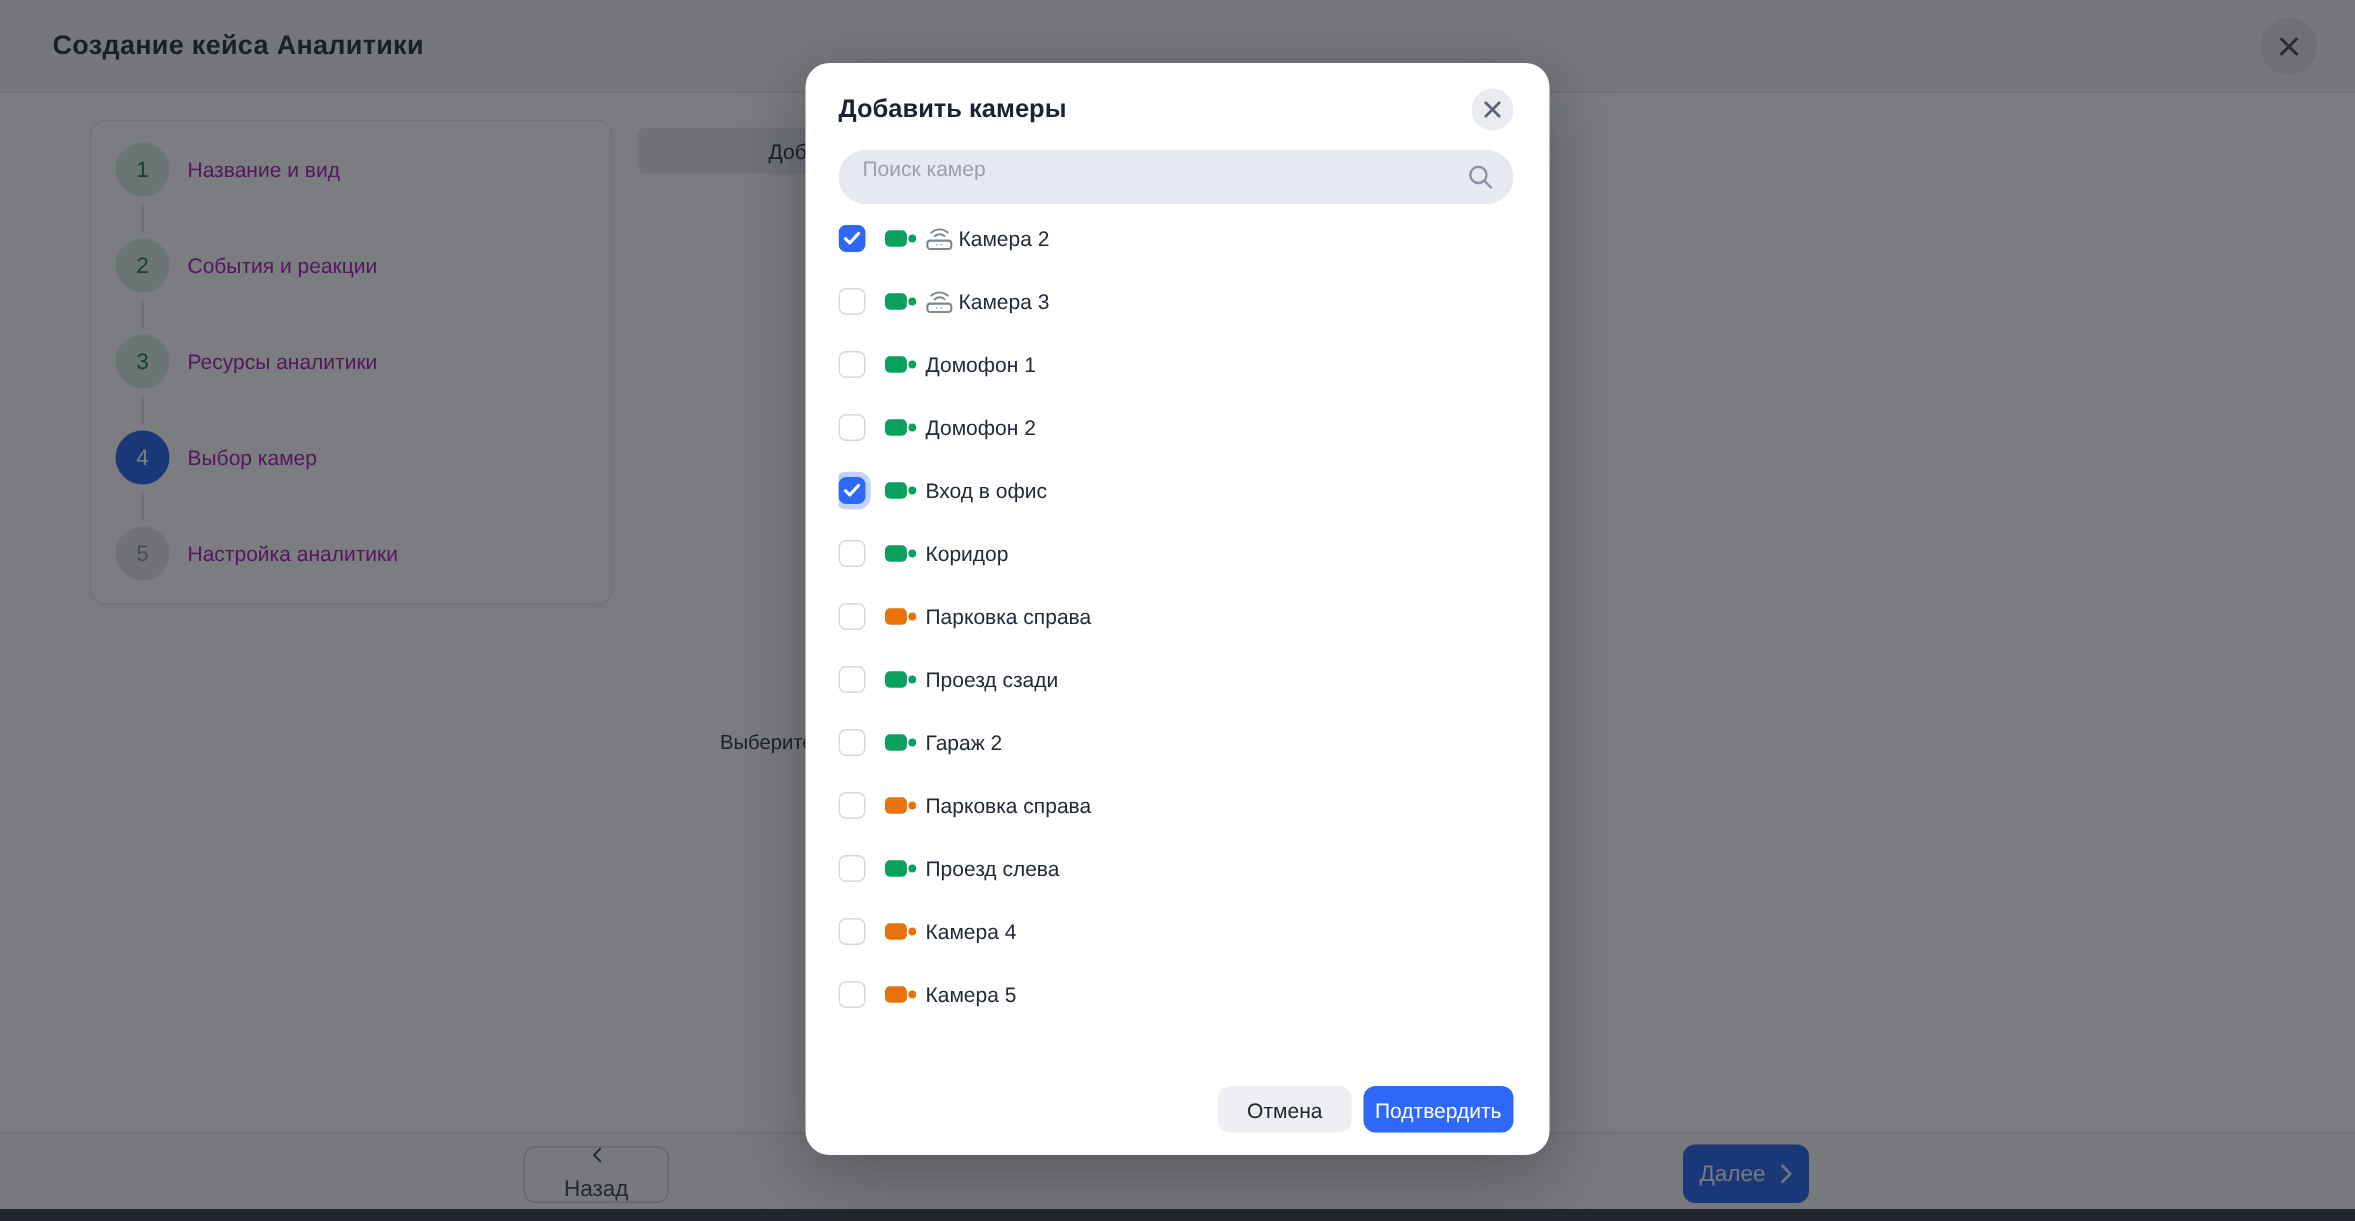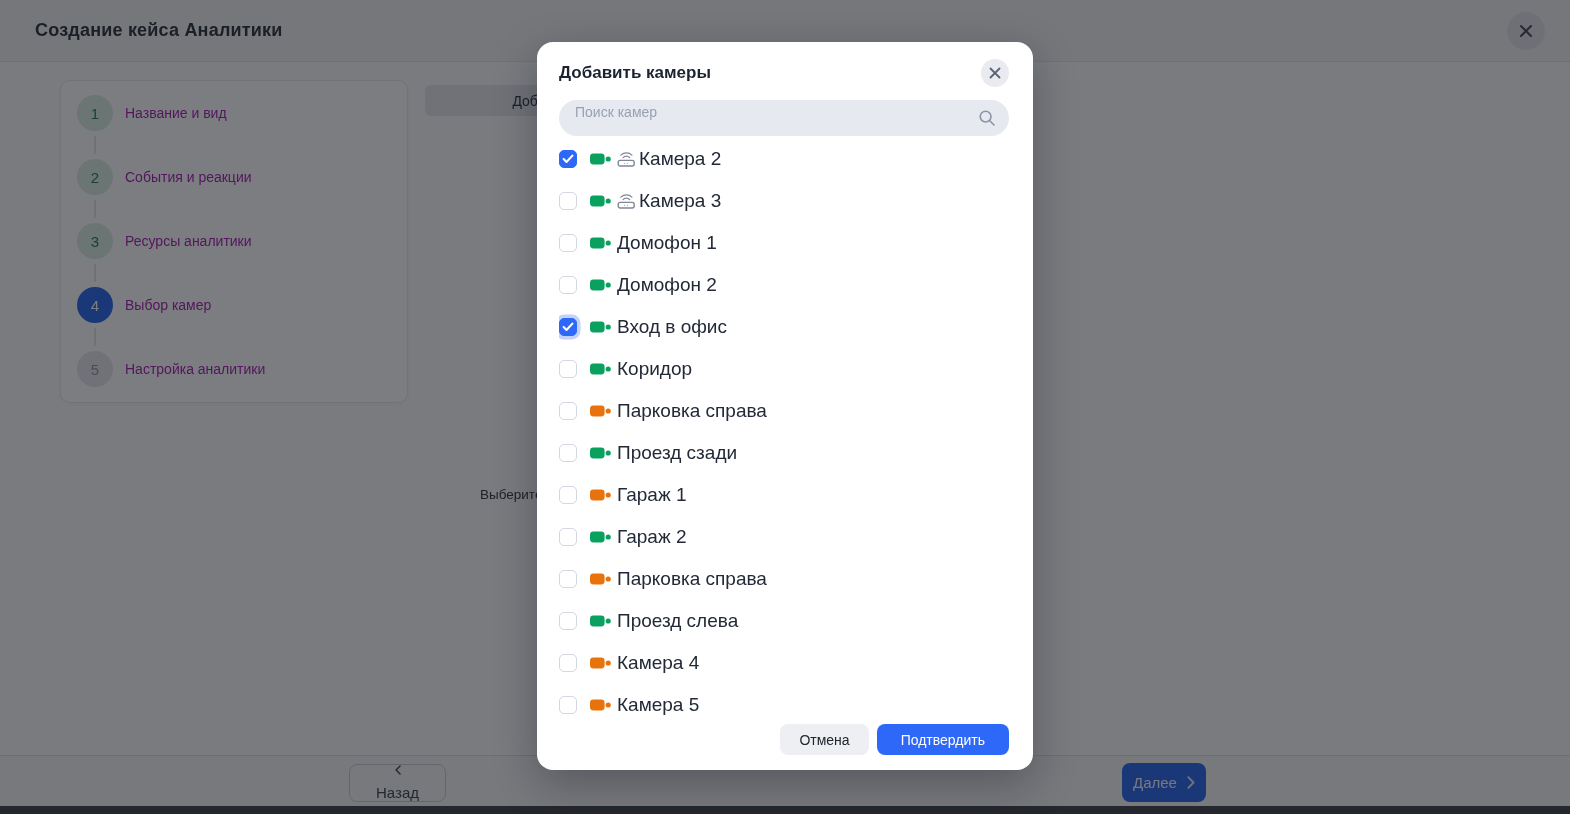--- a/index.html
+++ b/index.html
@@ -58,24 +58,24 @@
   .cb{position:relative;flex:0 0 18px;width:18px;height:18px;border-radius:5px;border:1.5px solid #d2d7e0;background:#fff;margin-right:13px;display:flex;align-items:center;justify-content:center;}
   .cb svg{display:none;}
   .cam-row.checked .cb{background:var(--accent-blue);border-color:var(--accent-blue);}
   .cam-row.checked .cb svg{display:block;}
   .cam-row.focused .cb{box-shadow:0 0 0 3.5px rgba(72,118,248,.33);}
   .cam-ico{flex:0 0 21px;height:16px;margin-right:6px;display:flex;align-items:center;}
   .cam-row.green .cam-ico{color:var(--camera-green);}
   .cam-row.orange .cam-ico{color:var(--camera-orange);}
   .bridge-ico{display:none;flex:0 0 19px;height:16px;margin-right:3px;color:#7f8897;}
   .cam-row.has-bridge .bridge-ico{display:flex;align-items:flex-end;}
-  .cam-name{font-size:19px;color:#232a37;}
+  .cam-name{font-size:14px;color:#232a37;}
   .m-foot{flex:0 0 31px;margin-top:6px;display:flex;justify-content:flex-end;gap:8px;}
   .m-cancel{height:31px;padding:0 19px;border:none;border-radius:8px;background:#edeff3;font-size:14px;color:#20262f;cursor:pointer;}
-  .m-confirm{height:31px;padding:0 24px;border:none;border-radius:8px;background:var(--accent-blue);font-size:14px;color:#fff;cursor:pointer;}
+  .m-confirm{height:31px;padding:0 8px;border:none;border-radius:8px;background:var(--accent-blue);font-size:14px;color:#fff;cursor:pointer;}
 </style>
 </head>
 <body>
 
 <div class="app">
 
   <div class="hdr">
     <div class="hdr-title">Создание кейса Аналитики</div>
     <button class="hdr-close">
       <svg width="14" height="14" viewBox="0 0 14 14" fill="none" stroke-width="2" stroke-linecap="round">
@@ -274,33 +274,20 @@
     </span>
     <span class="cam-ico">
       <svg width="21" height="16" viewBox="0 0 21 16" fill="currentColor">
               <rect x="0" y="2.5" width="14.6" height="11" rx="3.4"></rect>
               <circle cx="18.2" cy="8" r="2.6"></circle>
             </svg>
     </span>
 
     <span class="cam-name">Проезд сзади</span>
   </div>
-        <div class="cam-row orange">
-    <span class="cb">
-      
-    </span>
-    <span class="cam-ico">
-      <svg width="21" height="16" viewBox="0 0 21 16" fill="currentColor">
-              <rect x="0" y="2.5" width="14.6" height="11" rx="3.4"></rect>
-              <circle cx="18.2" cy="8" r="2.6"></circle>
-            </svg>
-    </span>
-
-    <span class="cam-name">Гараж 1</span>
-  </div>
         <div class="cam-row green">
     <span class="cb">
       
     </span>
     <span class="cam-ico">
       <svg width="21" height="16" viewBox="0 0 21 16" fill="currentColor">
               <rect x="0" y="2.5" width="14.6" height="11" rx="3.4"></rect>
               <circle cx="18.2" cy="8" r="2.6"></circle>
             </svg>
     </span>

